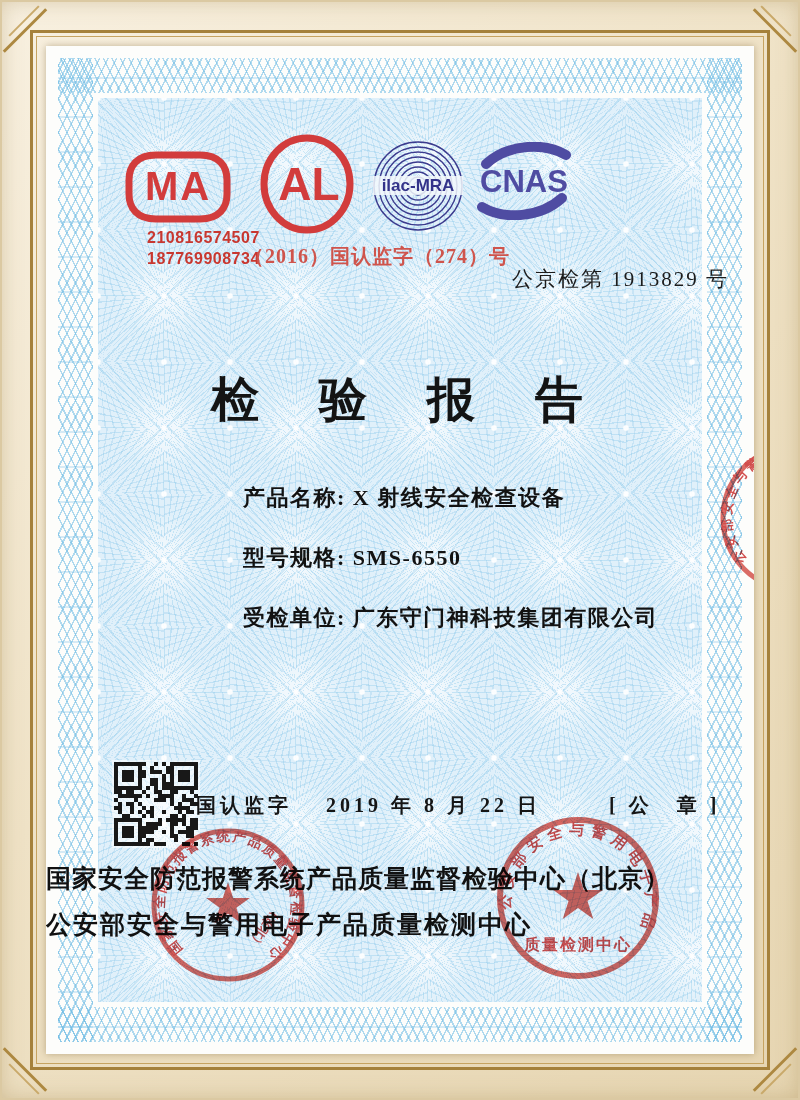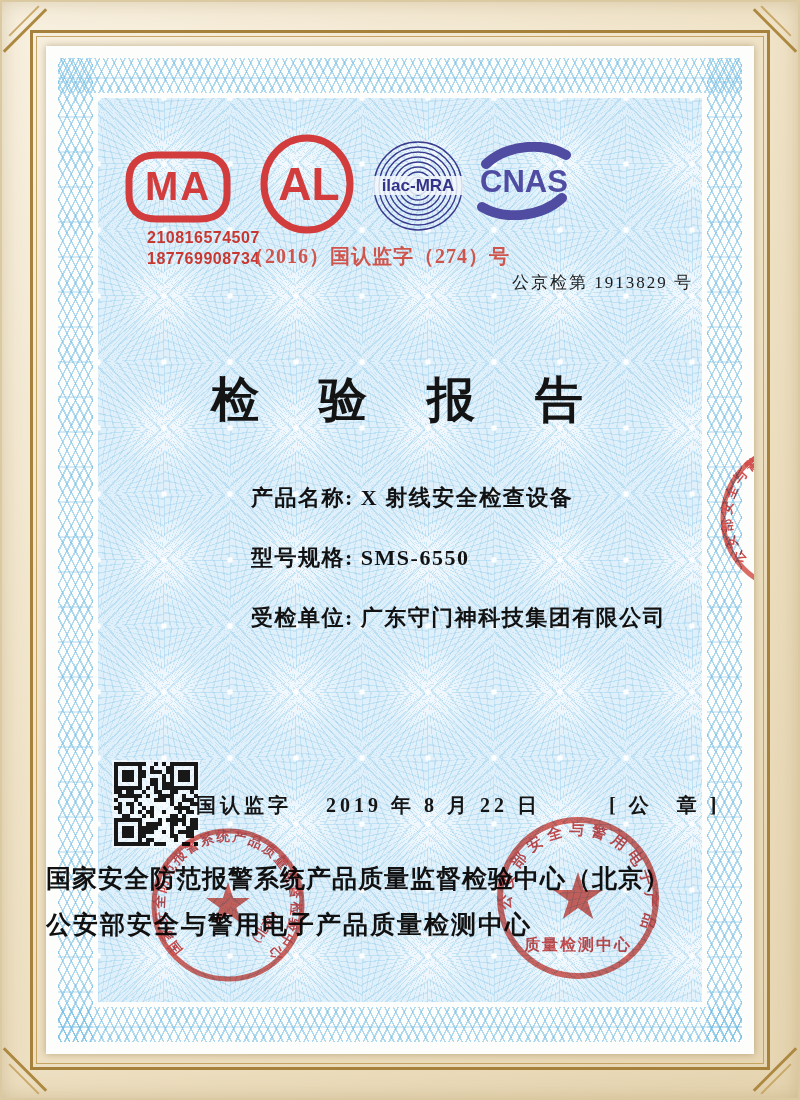--- a/index.html
+++ b/index.html
@@ -64,26 +64,26 @@
   }
   .cma-nums{
     position:absolute;left:101px;top:181px;color:#c8372f;
     font-family:"Liberation Sans","DejaVu Sans",sans-serif;
     font-weight:700;font-size:16px;line-height:21px;letter-spacing:.5px;
   }
   .approval{
     position:absolute;left:198px;top:197px;color:#cf544c;
     font-weight:700;font-size:20px;letter-spacing:1px;text-align:center;
   }
-  .report-no{position:absolute;left:466px;top:219px;font-size:17px;color:#1c1c1c;letter-spacing:2px;margin-top:6px;}
+  .report-no{position:absolute;left:466px;top:219px;font-size:21px;color:#1c1c1c;letter-spacing:2px;}
   .title{
     position:absolute;left:0;right:0;top:322px;text-align:center;
     font-size:48px;font-weight:600;color:#141414;letter-spacing:6px;
   }
-  .field{position:absolute;left:205px;font-size:22px;font-weight:700;color:#121212;letter-spacing:1.5px;}
+  .field{position:absolute;left:197px;font-size:22px;font-weight:700;color:#121212;letter-spacing:1.5px;}
   .f0{top:437px}.f1{top:497px}.f2{top:557px}.f3{top:615px}
   .date-line{position:absolute;left:150px;top:746px;font-size:20px;font-weight:700;color:#151515;letter-spacing:4px;}
   .date-line .gap{display:inline-block;width:34px;}
   .org{position:absolute;left:0;right:0;text-align:left;font-weight:700;color:#111;}
   .org1{top:816px;font-size:25px;letter-spacing:1px;}
   .org2{top:862px;font-size:25px;letter-spacing:2px;}
 
   .qr{
     position:absolute;left:66px;top:714px;
     display:grid;grid-template-columns:repeat(21,4px);grid-auto-rows:4px;

